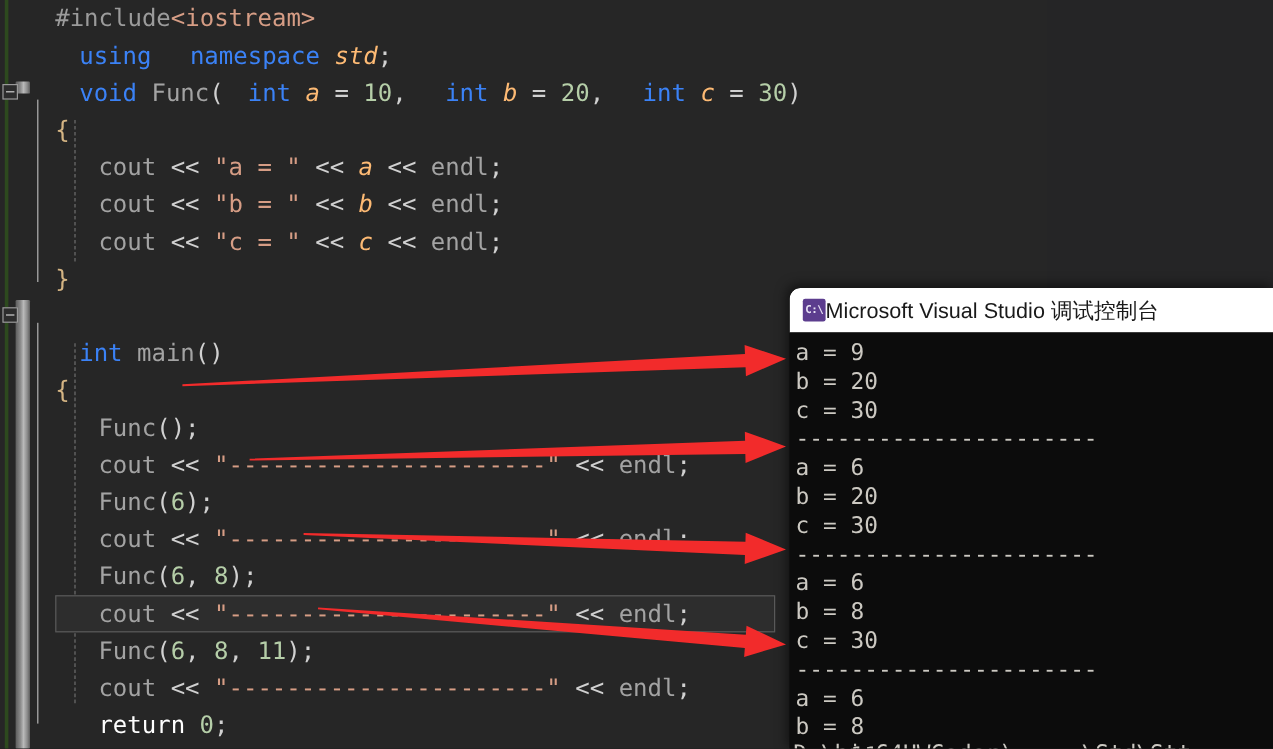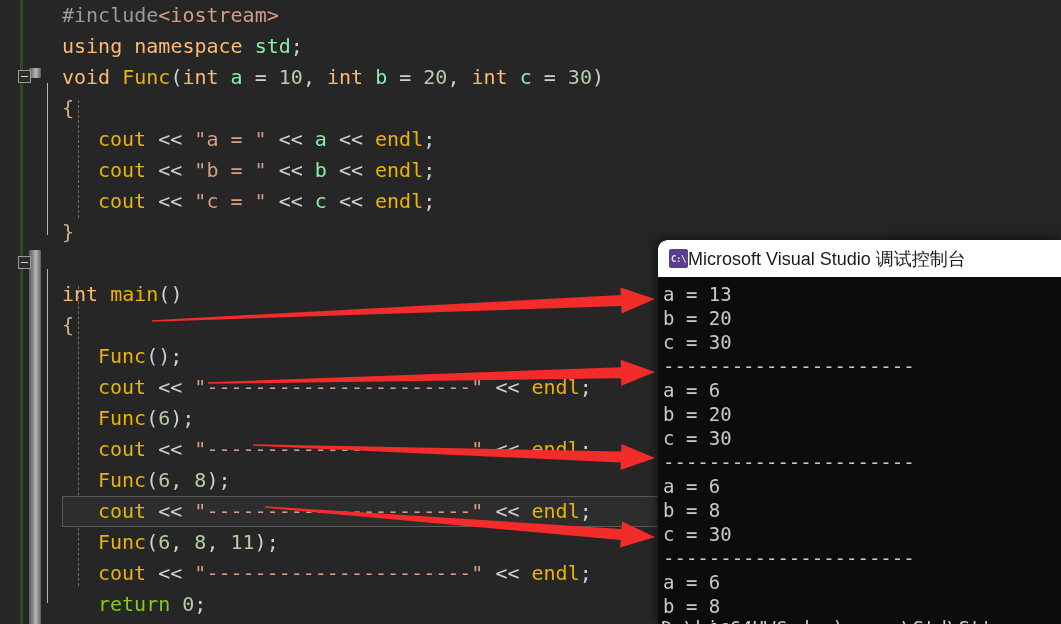--- a/index.html
+++ b/index.html
@@ -12,21 +12,21 @@
     width: 1061px;
     height: 624px;
     overflow: hidden;
     background: #252526;
     font-family: "DejaVu Sans Mono", "Liberation Mono", monospace;
   }
 
   
   #editor {
     position: absolute;
-    left: 16px; top: 0;
+    left: 0; top: 0;
     width: 873px; height: 624px;
     background: #262626;
   }
   .margin-green {
     position: absolute;
     left: 4px; top: 0;
     width: 3px; height: 624px;
     background: #2d4a1e;
   }
   .track-bar {
@@ -76,25 +76,25 @@
     left: 0;
     height: 31px;
     white-space: pre;
     font-family: "DejaVu Sans Mono", "Liberation Mono", monospace;
     font-size: 20px;
     line-height: 31px;
   }
   
   .t-pp      { color: #9b9b9b; }   
   .t-hdr     { color: #d69d85; }   
-  .t-kw      { color: #fdba74; }   
-  .t-kw2     { color: #84cc16; }   
+  .t-kw      { color: #3b82f6; margin-left: 20px; }   
+  .t-kw2     { color: #ffffff; }   
   .t-plain   { color: #d0d0d0; }
-  .t-type    { color: #eab308; }   
-  .t-var     { color: #86efac; }   
+  .t-type    { color: #a3a3a3; }   
+  .t-var     { color: #fdba74; font-style: italic; }   
   .t-num     { color: #b5cea8; }   
   .t-str     { color: #d69d85; }   
   .t-punc    { color: #d0d0d0; }
   .t-brace   { color: #d4b483; }
 
   .cur-line {
     position: absolute;
     left: 46px;
     height: 31px;
     border: 1px solid #5a5a5a;
@@ -212,21 +212,21 @@
     <div class="code" id="code-lines"><div class="ln" style="top: 0px; left: 46px;"><span class="t-pp">#include</span><span class="t-hdr">&lt;iostream&gt;</span></div><div class="ln" style="top: 31px; left: 46px;"><span class="t-kw">using</span><span class="t-plain"> </span><span class="t-kw">namespace</span><span class="t-plain"> </span><span class="t-var">std</span><span class="t-punc">;</span></div><div class="ln" style="top: 62px; left: 46px;"><span class="t-kw">void</span><span class="t-plain"> </span><span class="t-type">Func</span><span class="t-punc">(</span><span class="t-kw">int</span><span class="t-plain"> </span><span class="t-var">a</span><span class="t-punc"> = </span><span class="t-num">10</span><span class="t-punc">, </span><span class="t-kw">int</span><span class="t-plain"> </span><span class="t-var">b</span><span class="t-punc"> = </span><span class="t-num">20</span><span class="t-punc">, </span><span class="t-kw">int</span><span class="t-plain"> </span><span class="t-var">c</span><span class="t-punc"> = </span><span class="t-num">30</span><span class="t-punc">)</span></div><div class="ln" style="top: 93px; left: 46px;"><span class="t-brace">{</span></div><div class="ln" style="top: 124px; left: 82px;"><span class="t-type">cout</span><span class="t-plain"> </span><span class="t-punc">&lt;&lt;</span><span class="t-plain"> </span><span class="t-str">"a = "</span><span class="t-plain"> </span><span class="t-punc">&lt;&lt;</span><span class="t-plain"> </span><span class="t-var">a</span><span class="t-plain"> </span><span class="t-punc">&lt;&lt;</span><span class="t-plain"> </span><span class="t-type">endl</span><span class="t-punc">;</span></div><div class="ln" style="top: 155px; left: 82px;"><span class="t-type">cout</span><span class="t-plain"> </span><span class="t-punc">&lt;&lt;</span><span class="t-plain"> </span><span class="t-str">"b = "</span><span class="t-plain"> </span><span class="t-punc">&lt;&lt;</span><span class="t-plain"> </span><span class="t-var">b</span><span class="t-plain"> </span><span class="t-punc">&lt;&lt;</span><span class="t-plain"> </span><span class="t-type">endl</span><span class="t-punc">;</span></div><div class="ln" style="top: 186px; left: 82px;"><span class="t-type">cout</span><span class="t-plain"> </span><span class="t-punc">&lt;&lt;</span><span class="t-plain"> </span><span class="t-str">"c = "</span><span class="t-plain"> </span><span class="t-punc">&lt;&lt;</span><span class="t-plain"> </span><span class="t-var">c</span><span class="t-plain"> </span><span class="t-punc">&lt;&lt;</span><span class="t-plain"> </span><span class="t-type">endl</span><span class="t-punc">;</span></div><div class="ln" style="top: 217px; left: 46px;"><span class="t-brace">}</span></div><div class="ln" style="top: 248px; left: 46px;"></div><div class="ln" style="top: 279px; left: 46px;"><span class="t-kw">int</span><span class="t-plain"> </span><span class="t-type">main</span><span class="t-punc">()</span></div><div class="ln" style="top: 310px; left: 46px;"><span class="t-brace">{</span></div><div class="ln" style="top: 341px; left: 82px;"><span class="t-type">Func</span><span class="t-punc">()</span><span class="t-punc">;</span></div><div class="ln" style="top: 372px; left: 82px;"><span class="t-type">cout</span><span class="t-plain"> </span><span class="t-punc">&lt;&lt;</span><span class="t-plain"> </span><span class="t-str">"----------------------"</span><span class="t-plain"> </span><span class="t-punc">&lt;&lt;</span><span class="t-plain"> </span><span class="t-type">endl</span><span class="t-punc">;</span></div><div class="ln" style="top: 403px; left: 82px;"><span class="t-type">Func</span><span class="t-punc">(</span><span class="t-num">6</span><span class="t-punc">)</span><span class="t-punc">;</span></div><div class="ln" style="top: 434px; left: 82px;"><span class="t-type">cout</span><span class="t-plain"> </span><span class="t-punc">&lt;&lt;</span><span class="t-plain"> </span><span class="t-str">"----------------------"</span><span class="t-plain"> </span><span class="t-punc">&lt;&lt;</span><span class="t-plain"> </span><span class="t-type">endl</span><span class="t-punc">;</span></div><div class="ln" style="top: 465px; left: 82px;"><span class="t-type">Func</span><span class="t-punc">(</span><span class="t-num">6</span><span class="t-punc">, </span><span class="t-num">8</span><span class="t-punc">)</span><span class="t-punc">;</span></div><div class="ln" style="top: 496px; left: 82px;"><span class="t-type">cout</span><span class="t-plain"> </span><span class="t-punc">&lt;&lt;</span><span class="t-plain"> </span><span class="t-str">"----------------------"</span><span class="t-plain"> </span><span class="t-punc">&lt;&lt;</span><span class="t-plain"> </span><span class="t-type">endl</span><span class="t-punc">;</span></div><div class="ln" style="top: 527px; left: 82px;"><span class="t-type">Func</span><span class="t-punc">(</span><span class="t-num">6</span><span class="t-punc">, </span><span class="t-num">8</span><span class="t-punc">, </span><span class="t-num">11</span><span class="t-punc">)</span><span class="t-punc">;</span></div><div class="ln" style="top: 558px; left: 82px;"><span class="t-type">cout</span><span class="t-plain"> </span><span class="t-punc">&lt;&lt;</span><span class="t-plain"> </span><span class="t-str">"----------------------"</span><span class="t-plain"> </span><span class="t-punc">&lt;&lt;</span><span class="t-plain"> </span><span class="t-type">endl</span><span class="t-punc">;</span></div><div class="ln" style="top: 589px; left: 82px;"><span class="t-kw2">return</span><span class="t-plain"> </span><span class="t-num">0</span><span class="t-punc">;</span></div><div class="ln" style="top: 620px; left: 46px;"><span class="t-brace">}</span></div></div>
   </div>
 
   <div id="console">
     <div id="console-title">
       <span class="cmd-icon">C:\</span>
       <span class="ttl">Microsoft Visual Studio 调试控制台</span>
     </div>
     <div id="console-body">
       <div id="console-lines">
-          <div class="cline">a = 13</div>
+          <div class="cline">a = 9</div>
           <div class="cline">b = 20</div>
           <div class="cline">c = 30</div>
           <div class="cline sep">----------------------</div>
           <div class="cline">a = 6</div>
           <div class="cline">b = 20</div>
           <div class="cline">c = 30</div>
           <div class="cline sep">----------------------</div>
           <div class="cline">a = 6</div>
           <div class="cline">b = 8</div>
           <div class="cline">c = 30</div>

